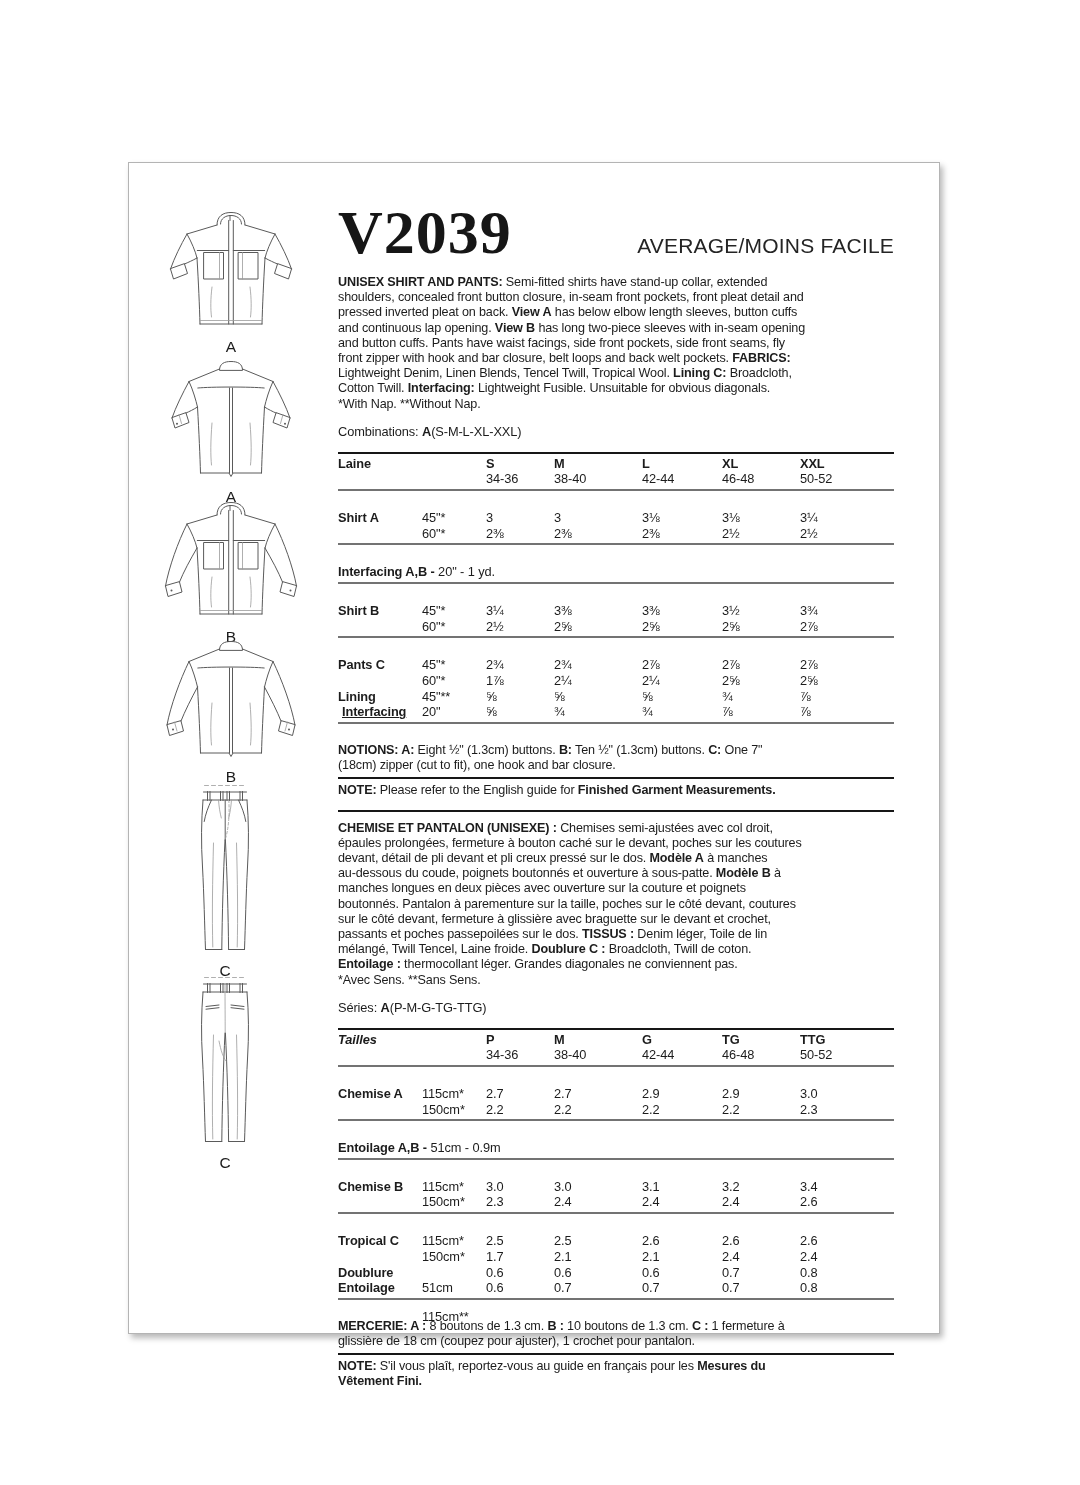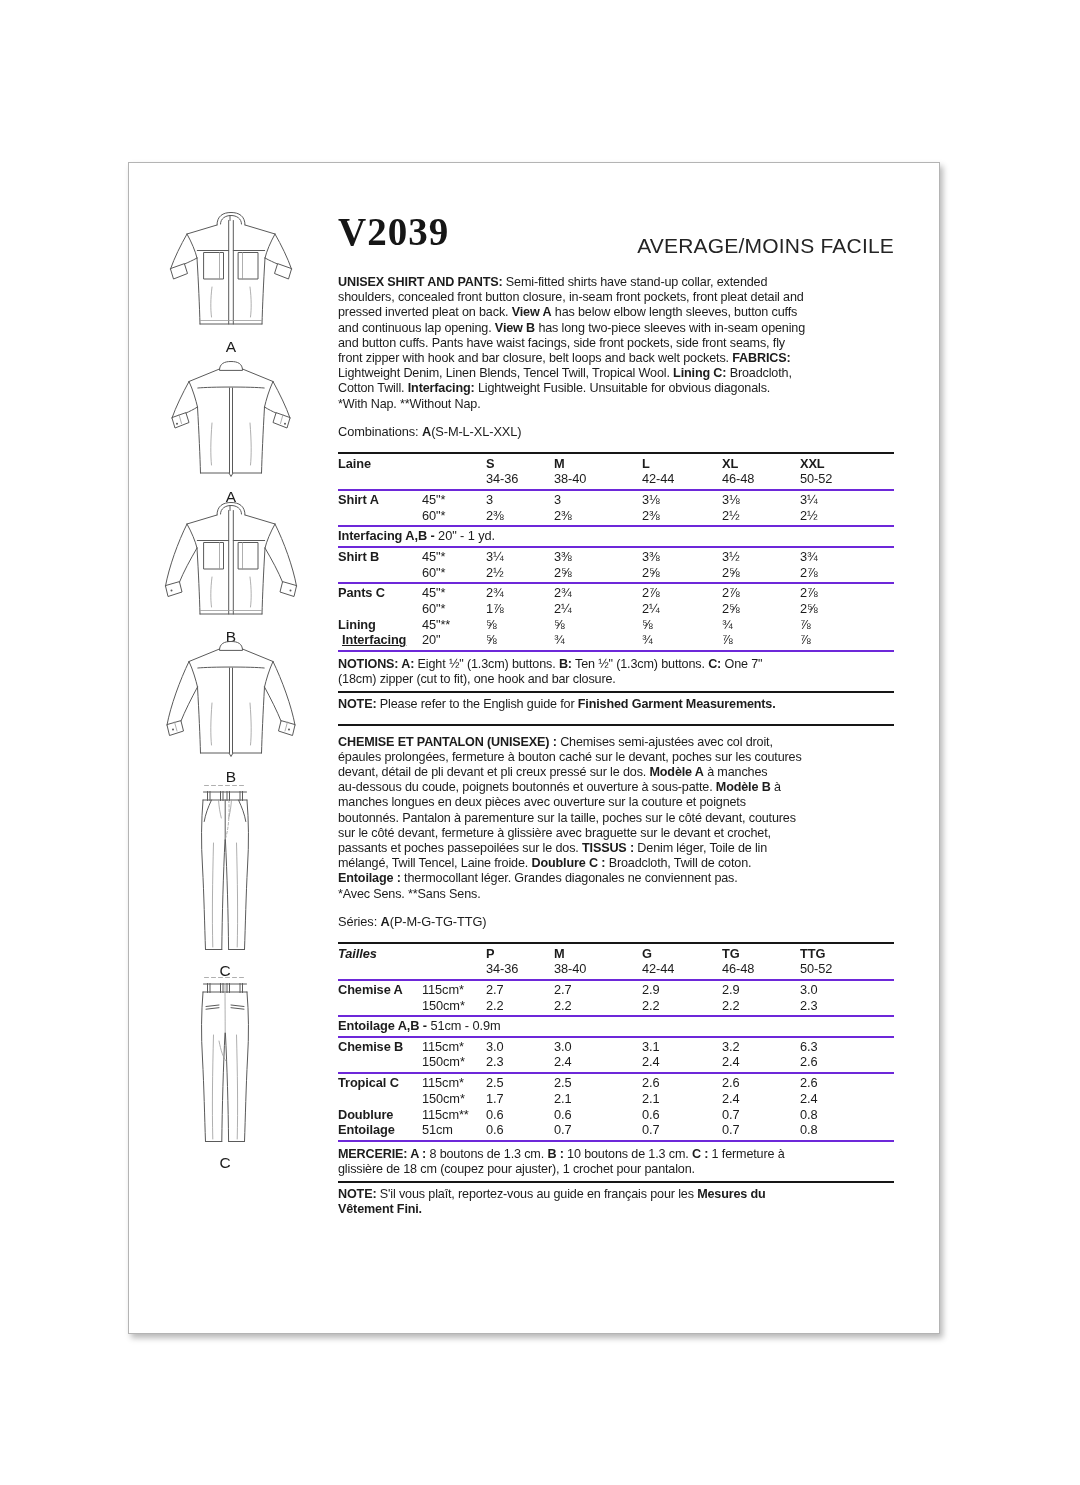--- a/index.html
+++ b/index.html
@@ -2,30 +2,30 @@
 <html><head>
 <meta charset="utf-8">
 <style>
   html,body{margin:0;padding:0;background:#ffffff;}
   body{width:1080px;height:1485px;position:relative;overflow:hidden;
        font-family:"Liberation Sans","DejaVu Sans",sans-serif;color:#1c1c1c;}
   .sheet{position:absolute;left:128px;top:162px;width:810px;height:1170px;background:#fff;
          border:1px solid #b4b4b4;box-shadow:3px 4px 6px rgba(0,0,0,.28);}
   .content{position:absolute;left:209px;top:40px;width:556px;}
   .header-row{position:relative;height:64px;}
-  .pattern-number{font-family:"Liberation Serif","DejaVu Serif",serif;font-size:39px;font-weight:600;
+  .pattern-number{font-family:"Liberation Serif","DejaVu Serif",serif;font-size:62px;font-weight:600;
                   letter-spacing:1px;margin:0;line-height:58px;color:#161616;}
   .difficulty{position:absolute;right:0;bottom:9px;font-size:21px;color:#242424;letter-spacing:.2px;}
   .body-text{font-size:12.6px;line-height:15.2px;letter-spacing:-.15px;margin:0;}
   .b{font-weight:bold;}
   .desc{margin-top:8px;}
   .combo{margin-top:12px;font-size:12.8px;letter-spacing:-.1px;}
   .ptable{margin-top:4px;border-top:2px solid #161616;padding-top:2px;font-size:12.8px;letter-spacing:-.1px;}
   .trow{position:relative;height:15.8px;}
-  .trow.rule{border-bottom:2px solid #6d28d9;height:17.5px;margin-bottom:1px;}
+  .trow.rule{border-bottom:2px solid #737373;height:17.5px;margin-bottom:19px;}
   .tcell{position:absolute;top:0;white-space:nowrap;}
   .ruled{margin-top:5px;padding-bottom:4px;border-bottom:2px solid #161616;}
   .after-rule{margin-top:4px;}
   .topruled{margin-top:11px;border-top:2px solid #161616;padding-top:9px;}
   .fig{position:absolute;text-align:center;}
   .figlabel{font-size:15.5px;color:#1c1c1c;margin-top:3px;}
   .fig svg{display:block;margin:0 auto;}
   .ln{stroke:#5a5a5a;stroke-width:1;fill:none;stroke-linecap:round;stroke-linejoin:round;}
   .lt{stroke:#9b9b9b;stroke-width:.8;fill:none;stroke-linecap:round;}
   .dash{stroke-dasharray:4 3;}
@@ -390,21 +390,21 @@
         <div class="trow rule">
           <span class="tcell" style="left: 0px;"><span class="b">Entoilage A,B - </span><span>51cm - 0.9m</span></span>
         </div>
         <div class="trow">
           <span class="tcell b" style="left: 0px;">Chemise B</span>
           <span class="tcell" style="left: 84px;">115cm*</span>
           <span class="tcell" style="left: 148px;">3.0</span>
           <span class="tcell" style="left: 216px;">3.0</span>
           <span class="tcell" style="left: 304px;">3.1</span>
           <span class="tcell" style="left: 384px;">3.2</span>
-          <span class="tcell" style="left: 462px;">6.3</span>
+          <span class="tcell" style="left: 462px;">3.4</span>
         </div>
         <div class="trow rule">
           <span class="tcell" style="left: 84px;">150cm*</span>
           <span class="tcell" style="left: 148px;">2.3</span>
           <span class="tcell" style="left: 216px;">2.4</span>
           <span class="tcell" style="left: 304px;">2.4</span>
           <span class="tcell" style="left: 384px;">2.4</span>
           <span class="tcell" style="left: 462px;">2.6</span>
         </div>
         <div class="trow">
@@ -419,21 +419,21 @@
         <div class="trow">
           <span class="tcell" style="left: 84px;">150cm*</span>
           <span class="tcell" style="left: 148px;">1.7</span>
           <span class="tcell" style="left: 216px;">2.1</span>
           <span class="tcell" style="left: 304px;">2.1</span>
           <span class="tcell" style="left: 384px;">2.4</span>
           <span class="tcell" style="left: 462px;">2.4</span>
         </div>
         <div class="trow">
           <span class="tcell b" style="left: 0px;">Doublure</span>
-          <span class="tcell" style="left: 84px;">115cm**</span>
+          <span class="tcell" style="left: 84px; margin-top: 44px;">115cm**</span>
           <span class="tcell" style="left: 148px;">0.6</span>
           <span class="tcell" style="left: 216px;">0.6</span>
           <span class="tcell" style="left: 304px;">0.6</span>
           <span class="tcell" style="left: 384px;">0.7</span>
           <span class="tcell" style="left: 462px;">0.8</span>
         </div>
         <div class="trow rule">
           <span class="tcell b" style="left: 0px;">Entoilage</span>
           <span class="tcell" style="left: 84px;">51cm</span>
           <span class="tcell" style="left: 148px;">0.6</span>

